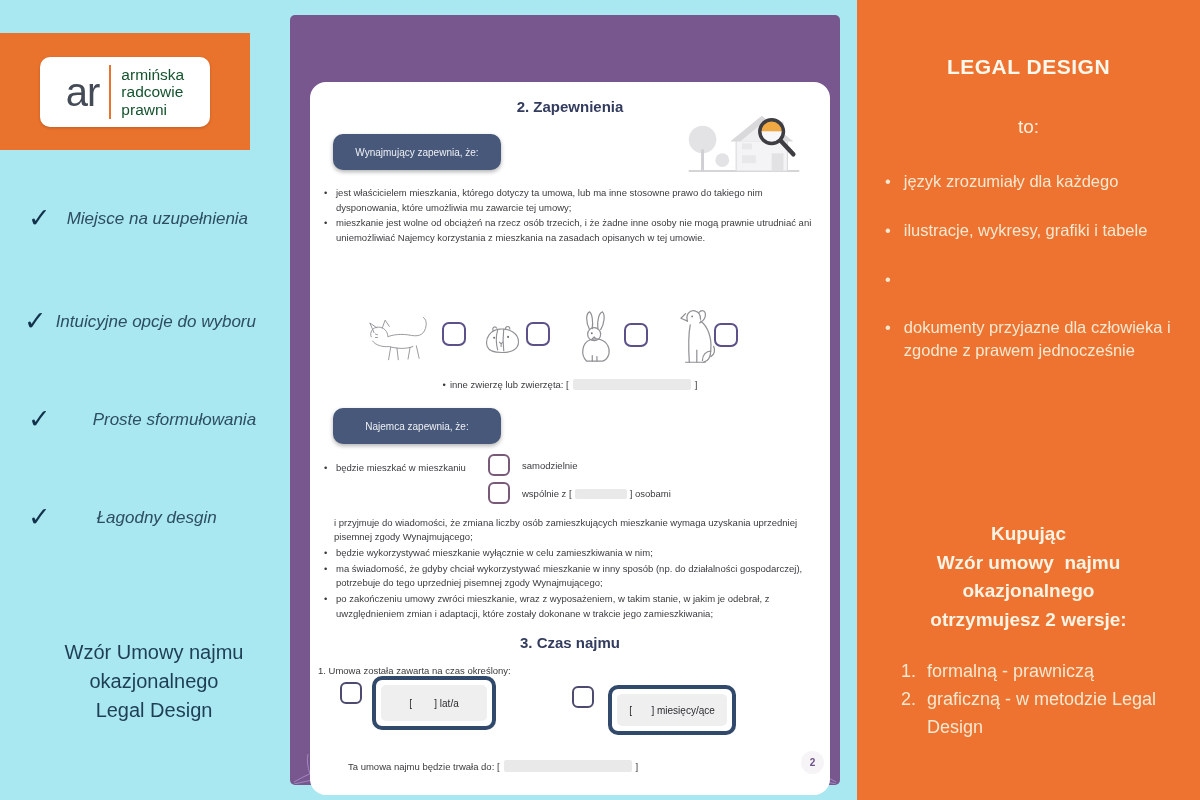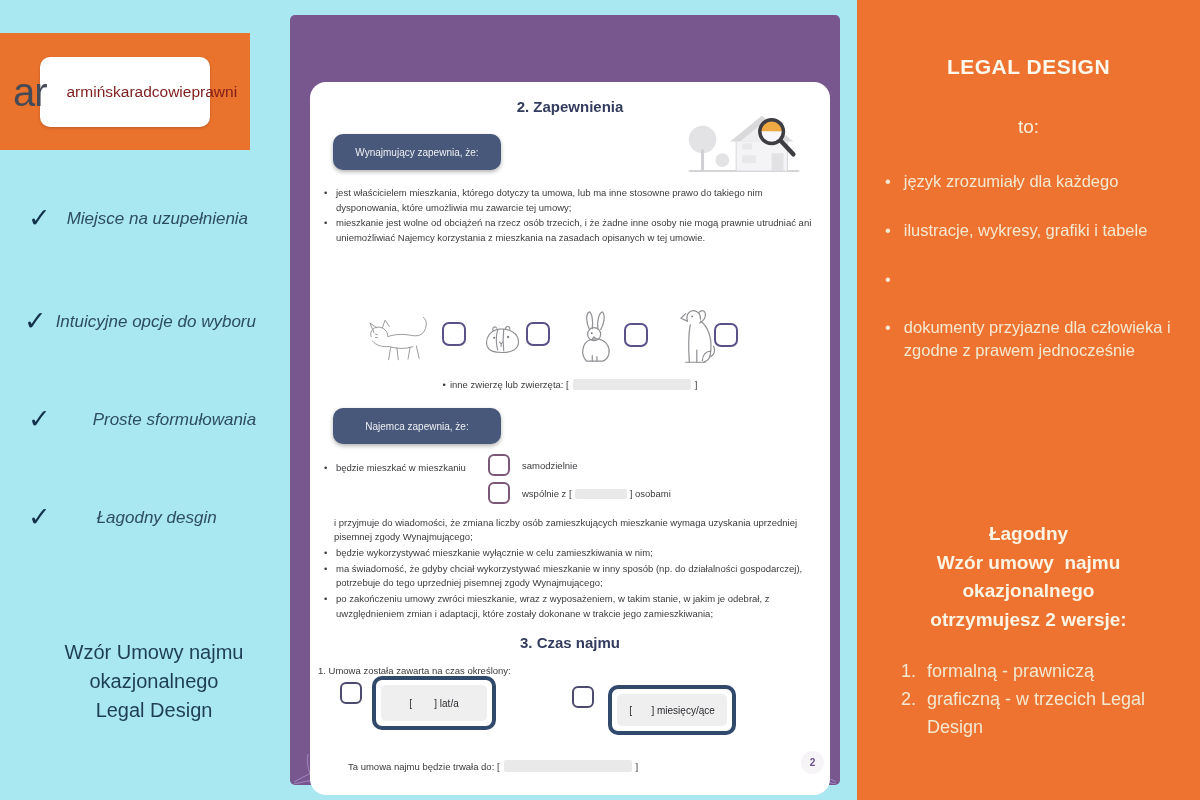--- a/index.html
+++ b/index.html
@@ -10,21 +10,21 @@
 
   
   .logo-band { position:absolute; left:0; top:33px; width:250px; height:117px; background:#e9722c; }
   .logo-card {
     position:absolute; left:40px; top:24px; width:170px; height:70px; background:#ffffff;
     border-radius:10px; display:flex; align-items:center; justify-content:center; gap:10px;
     box-shadow:0 1px 3px rgba(0,0,0,.18);
   }
   .logo-mono { font-size:40px; color:#454b56; font-weight:500; letter-spacing:-1px; line-height:1; }
   .logo-divider { width:2px; height:54px; background:#e9722c; }
-  .logo-text { display:flex; flex-direction:row; font-size:15.5px; color:#7f1d1d; line-height:1.12; }
+  .logo-text { display:flex; flex-direction:column; font-size:15.5px; color:#14532d; line-height:1.12; }
 
   .check-item { position:absolute; display:flex; align-items:center; }
   .check-mark { font-size:27px; color:#12314a; line-height:1; }
   .check-label { font-style:italic; font-size:17px; color:#2d4d60; white-space:nowrap; }
   .c1 { left:28px; top:205px; gap:16px; }
   .c2 { left:24px; top:308px; gap:9px; }
   .c3 { left:28px; top:406px; gap:42px; }
   .c4 { left:28px; top:504px; gap:46px; }
 
   .left-footer { position:absolute; left:8px; top:638px; width:292px; text-align:center;
@@ -379,31 +379,31 @@
       <div class="rp-bullet">
         <span class="rp-dot">•</span>
       </div>
       <div class="rp-bullet">
         <span class="rp-dot">•</span>
         <span>dokumenty przyjazne dla człowieka i zgodne z prawem jednocześnie</span>
       </div>
     </div>
 
     <div class="rp-promo">
-      <div>Łagodny</div>
+      <div>Kupując</div>
       <div>Wzór umowy&nbsp; najmu</div>
       <div>okazjonalnego</div>
       <div>otrzymujesz 2 wersje:</div>
     </div>
 
     <div class="rp-versions">
       <div class="version-row">
         <span class="v-num">1.</span>
         <span class="v-text">formalną - prawniczą</span>
       </div>
       <div class="version-row">
         <span class="v-num">2.</span>
-        <span class="v-text">graficzną - w trzecich Legal Design</span>
+        <span class="v-text">graficzną - w metodzie Legal Design</span>
       </div>
     </div>
   </div>
 
 </div>
 
 </body></html>

